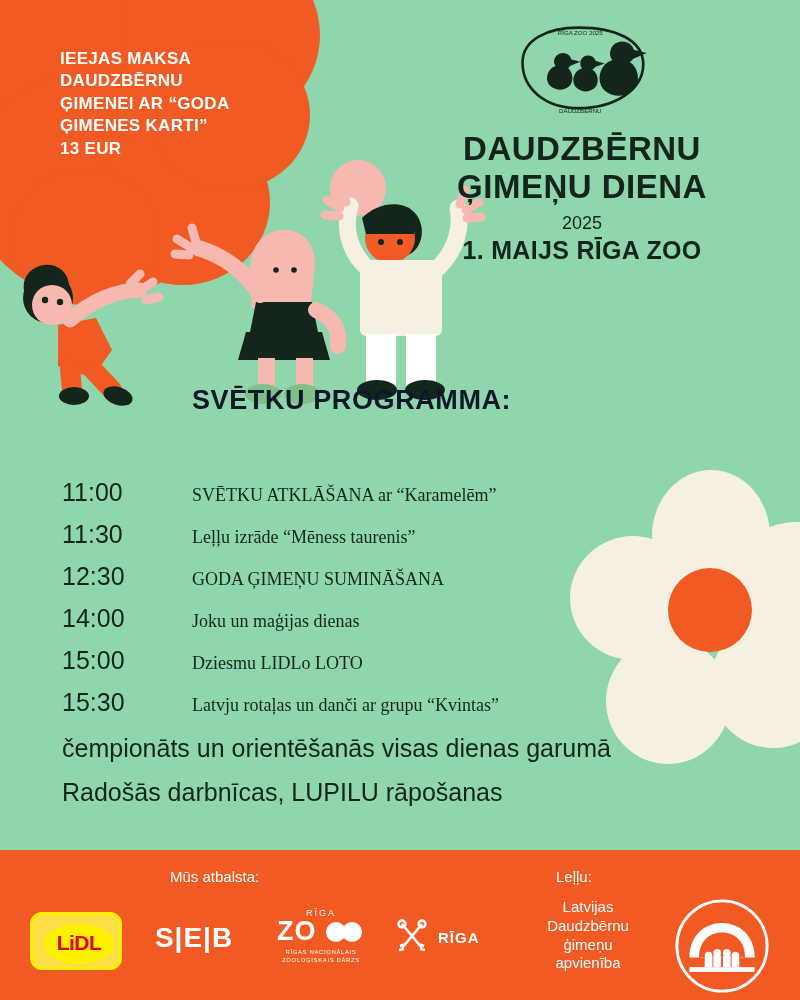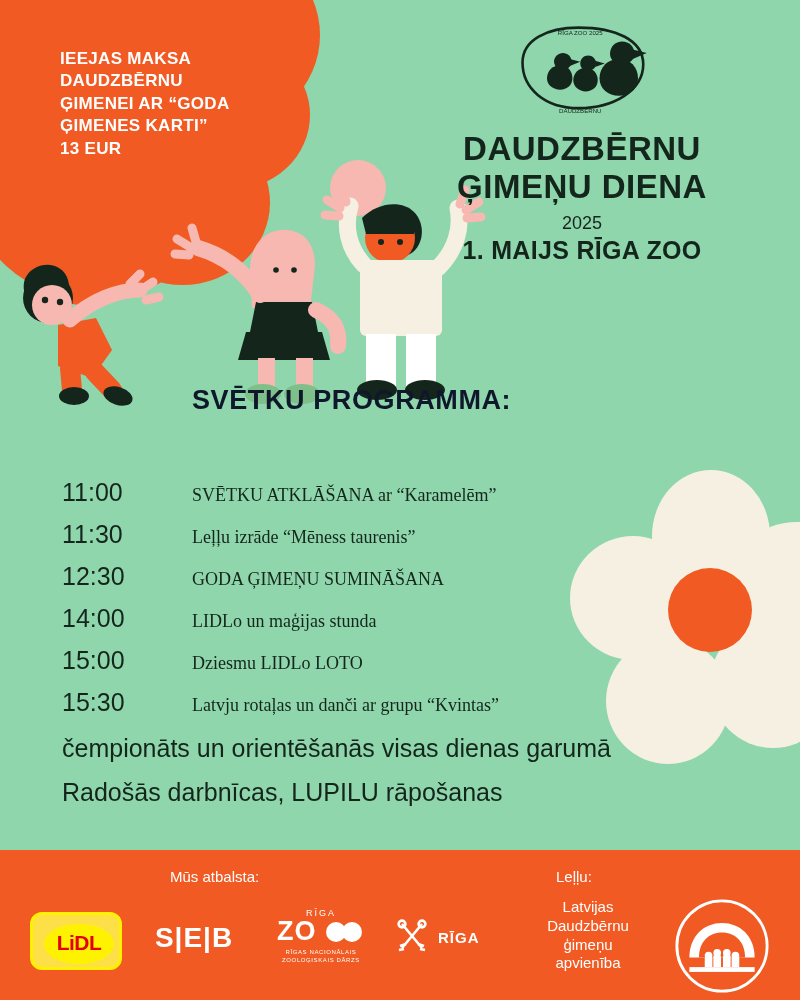--- a/index.html
+++ b/index.html
@@ -214,21 +214,21 @@
     <div class="row">
       <div class="time">11:30</div>
       <div class="ev">Leļļu izrāde “Mēness taurenis”</div>
     </div>
     <div class="row">
       <div class="time">12:30</div>
       <div class="ev">GODA ĢIMEŅU SUMINĀŠANA</div>
     </div>
     <div class="row">
       <div class="time">14:00</div>
-      <div class="ev">LIDLo un maģijas stunda</div>
+      <div class="ev">Joku un maģijas dienas</div>
     </div>
     <div class="row">
       <div class="time">15:00</div>
       <div class="ev">Dziesmu LIDLo LOTO</div>
     </div>
     <div class="row">
       <div class="time">15:30</div>
       <div class="ev">Latvju rotaļas un danči ar grupu “Kvintas”</div>
     </div>
     <div class="note">čempionāts un orientēšanās visas dienas garumā</div>

